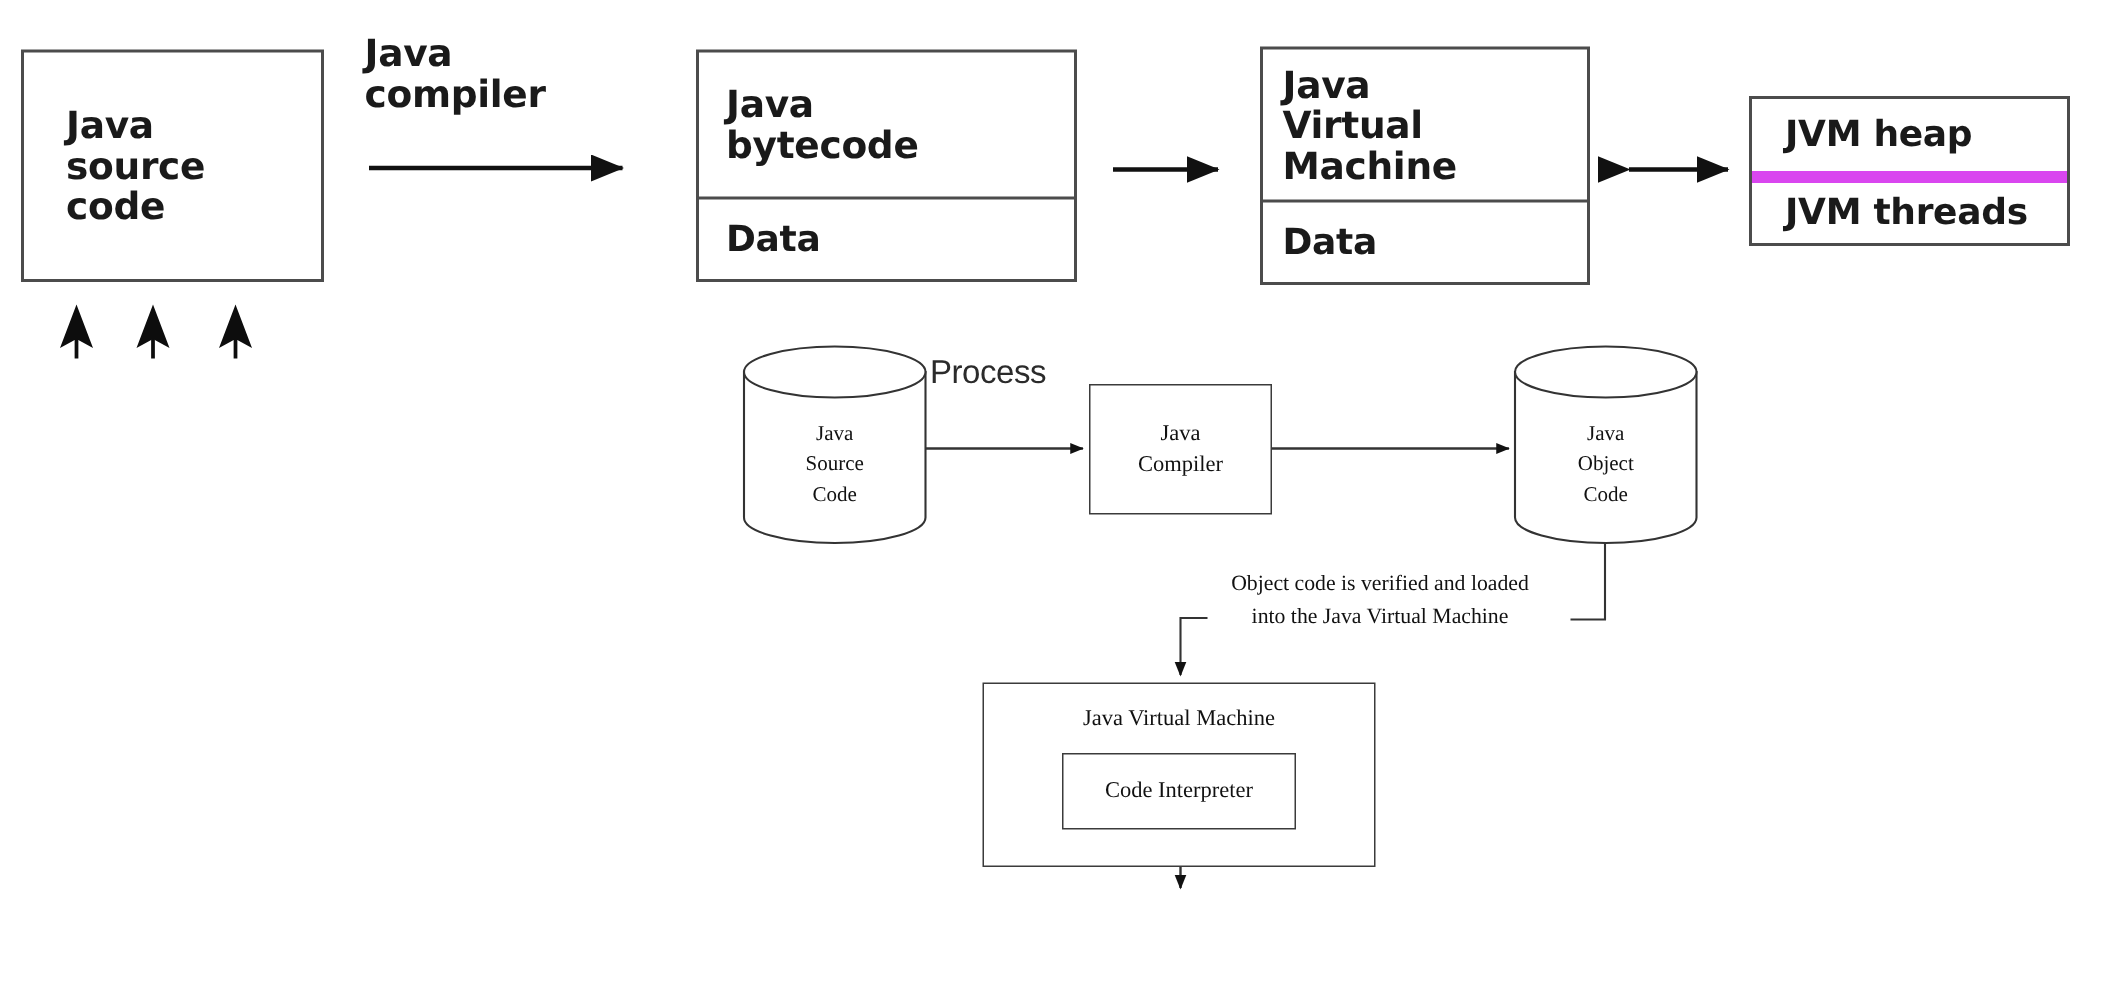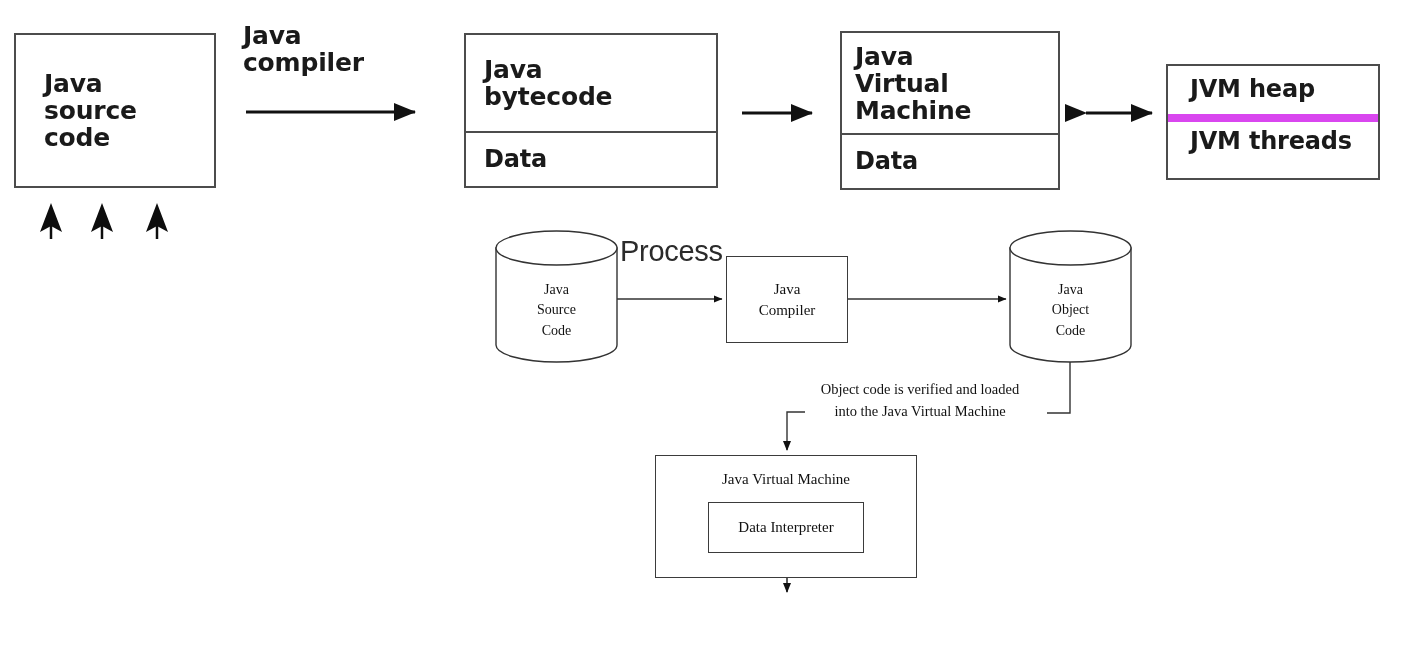--- a/index.html
+++ b/index.html
@@ -85,21 +85,21 @@
     font-family: "Liberation Serif", "DejaVu Serif", serif;
     font-size: 14px;
     line-height: 1.45;
     color: #111111;
     white-space: pre-line;
   }
   .process-label {
     position: absolute;
     font-family: "Liberation Sans", sans-serif;
     font-weight: 400;
-    font-size: 29px;
+    font-size: 22px;
     color: #2b2b2b;
     letter-spacing: -0.3px;
   }
   .note-label {
     position: absolute;
     font-family: "Liberation Serif", "DejaVu Serif", serif;
     font-size: 14.5px;
     line-height: 1.5;
     color: #111111;
     text-align: center;
@@ -185,21 +185,21 @@
     <div class="tbox-cell" style="height:100px;padding:0 0 0 13px;">
       <span class="tlabel">Java
 Virtual
 Machine</span>
     </div>
     <div class="tbox-cell" style="height:55px;padding:0 0 0 13px;border-top:2px solid #4c4c4c;">
       <span class="tlabel tlabel-sm">Data</span>
     </div>
   </div>
 
-  <div class="node tbox" style="left:1166px;top:64px;width:214px;height:116px;">
+  <div class="node tbox" style="left:1166px;top:64px;width:214px;height:100px;">
     <div class="tbox-cell" style="height:48px;padding:0 0 0 22px;">
       <span class="tlabel tlabel-sm">JVM heap</span>
     </div>
     <div class="tbox-cell" style="height:48px;padding:0 0 0 22px;border-top:8px solid #d946ef;">
       <span class="tlabel tlabel-sm">JVM threads</span>
     </div>
   </div>
 
   <div class="process-label" style="left:620px;top:235px;">Process</div>
 
@@ -217,17 +217,17 @@
   </div>
 
   <div class="note-label" style="left:785px;top:379px;width:270px;">Object code is verified and loaded
 into the Java Virtual Machine</div>
 
   <div class="node sbox" style="left:655px;top:455px;width:262px;height:123px;align-items:flex-start;justify-content:center;">
     <span class="slabel" style="margin-top:13px;">Java Virtual Machine</span>
   </div>
 
   <div class="node sbox" style="left:708px;top:502px;width:156px;height:51px;">
-    <span class="slabel">Data Interpreter</span>
+    <span class="slabel">Code Interpreter</span>
   </div>
 
 
 </div>
 
 </body></html>

